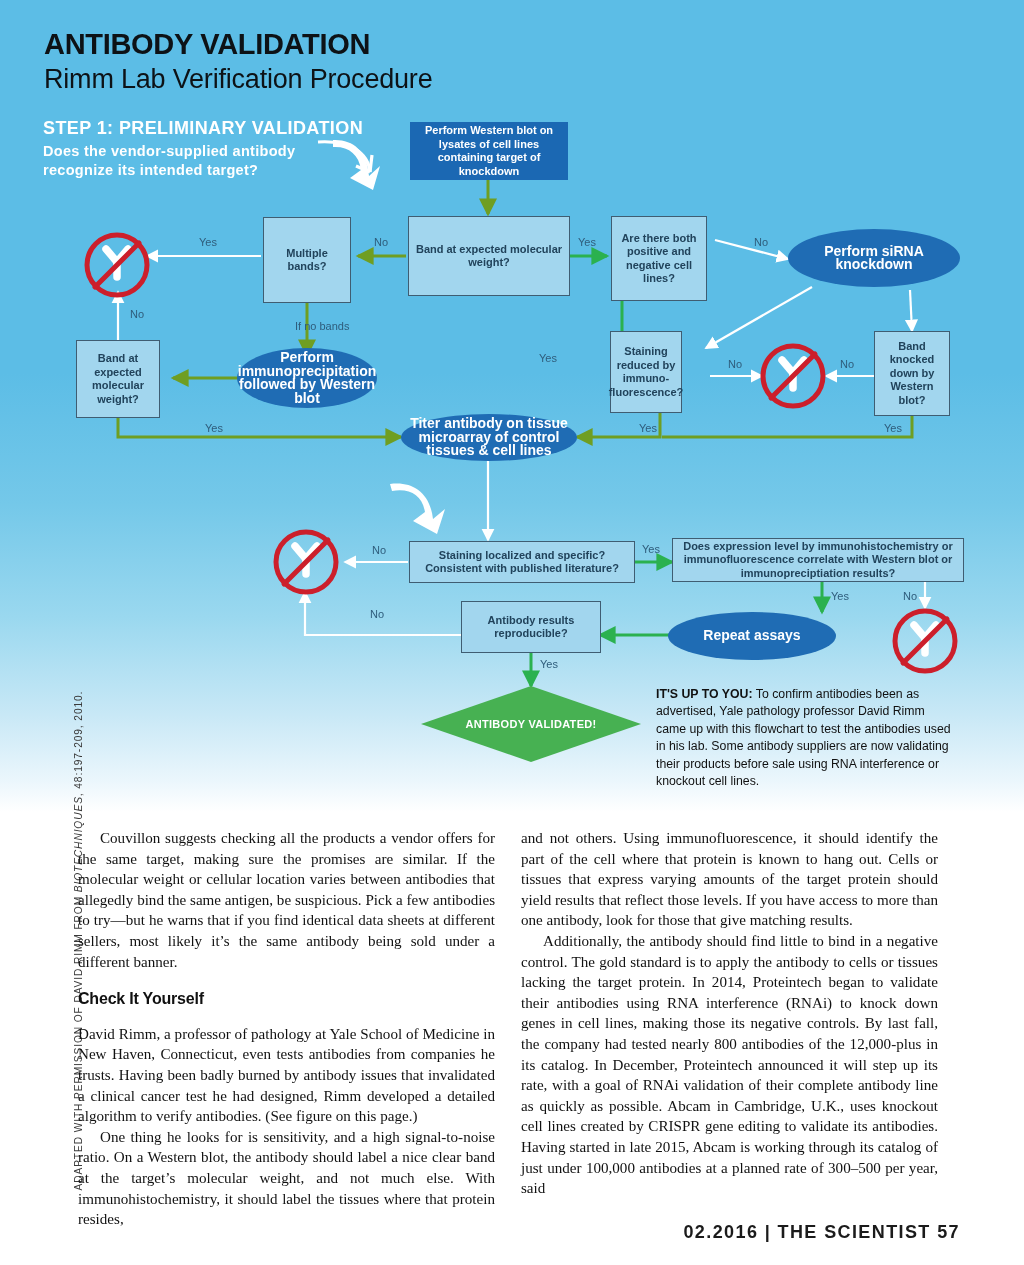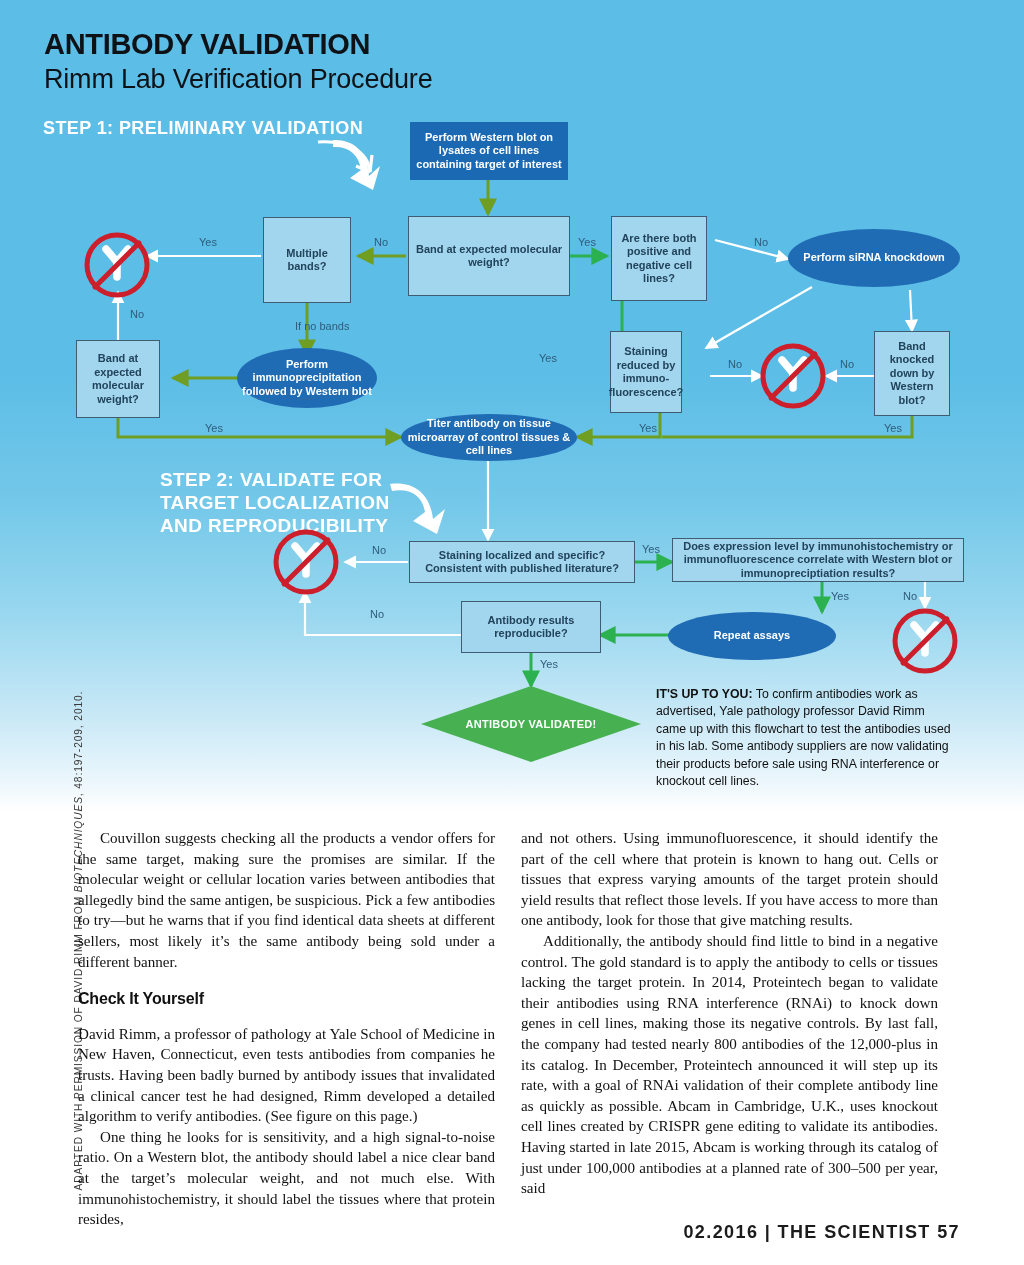--- a/index.html
+++ b/index.html
@@ -35,21 +35,21 @@
   .node{
     position:absolute;box-sizing:border-box;display:flex;align-items:center;
     justify-content:center;text-align:center;
   }
   .rect{
     background:#a2d6ee;border:1.5px solid #3f5d72;color:#21435b;
     font-size:11px;font-weight:bold;line-height:13.5px;padding:3px;
   }
   .rect.dark{background:#1b68b3;border:none;color:#ffffff;}
   .ell{
-    background:#1f6cb4;border-radius:50%;color:#ffffff;font-size:11px;
+    background:#1f6cb4;border-radius:50%;color:#ffffff;font-size:14px;
     font-weight:bold;line-height:13.5px;padding:4px;
   }
   .diamond-wrap{position:absolute;}
   .diamond{
     width:100%;height:100%;background:#47b152;
     clip-path:polygon(50% 0,100% 50%,50% 100%,0 50%);
     display:flex;align-items:center;justify-content:center;
     color:#ffffff;font-size:11px;font-weight:bold;letter-spacing:0.3px;
   }
   .lbl{
@@ -95,21 +95,21 @@
 </style>
 </head>
 <body>
 
 <div id="infographic">
 
   <div class="ttl1">ANTIBODY VALIDATION</div>
   <div class="ttl2">Rimm Lab Verification Procedure</div>
 
   <div class="step-h" id="step1-h">STEP 1: PRELIMINARY VALIDATION</div>
-  <div class="step-h" id="step2-h">STEP 2: VALIDATE FOR TARGET LOCALIZATION AND REPRODUCIBILITY</div>
+  <div id="step1-s">Does the vendor-supplied antibody recognize its intended target?</div>
 
   <svg id="flow-svg" viewBox="0 0 1024 812">
     <defs>
       <marker id="agr" markerWidth="7" markerHeight="7" refX="5.2" refY="3" orient="auto">
         <path d="M0,0 L6,3 L0,6 z" fill="#6f9e22"></path>
       </marker>
       <marker id="agb" markerWidth="7" markerHeight="7" refX="5.2" refY="3" orient="auto">
         <path d="M0,0 L6,3 L0,6 z" fill="#2bb14f"></path>
       </marker>
       <marker id="awh" markerWidth="7" markerHeight="7" refX="5.2" refY="3" orient="auto">
@@ -204,21 +204,21 @@
       <circle cx="0" cy="0" r="30" fill="none" stroke="#cc1f2b" stroke-width="5"></circle>
       <g stroke="#ffffff" stroke-width="7.5" stroke-linecap="round" fill="none">
         <path d="M0,12 L0,-3"></path>
           <path d="M0,-3 L-11,-16"></path>
           <path d="M0,-3 L11,-16"></path>
       </g>
       <path d="M-22,22 L22,-22" stroke="#cc1f2b" stroke-width="5" stroke-linecap="round"></path>
     </g>
   </svg>
 
-  <div class="node rect dark" style="left:410px;top:122px;width:158px;height:58px;">Perform Western blot on lysates of cell lines containing target of interest</div>
+  <div class="node rect dark" style="left:410px;top:122px;width:158px;height:58px;">Perform Western blot on lysates of cell lines containing target of knockdown</div>
 
   <div class="node rect" style="left:408px;top:216px;width:162px;height:80px;">Band at expected molecular weight?</div>
 
   <div class="node rect" style="left:263px;top:217px;width:88px;height:86px;">Multiple bands?</div>
 
   <div class="node rect" style="left:76px;top:340px;width:84px;height:78px;">Band at expected molecular weight?</div>
 
   <div class="node ell" style="left:237px;top:348px;width:140px;height:60px;">Perform immunoprecipitation followed by Western blot</div>
 
   <div class="node rect" style="left:611px;top:216px;width:96px;height:85px;">Are there both positive and negative cell lines?</div>
@@ -256,21 +256,21 @@
   <div class="lbl" style="left:639px;top:422px;">Yes</div>
   <div class="lbl" style="left:884px;top:422px;">Yes</div>
   <div class="lbl" style="left:372px;top:544px;">No</div>
   <div class="lbl" style="left:642px;top:543px;">Yes</div>
   <div class="lbl" style="left:831px;top:590px;">Yes</div>
   <div class="lbl" style="left:903px;top:590px;">No</div>
   <div class="lbl" style="left:370px;top:608px;">No</div>
   <div class="lbl" style="left:540px;top:658px;">Yes</div>
 
   <div id="itsup">
-    <b>IT'S UP TO YOU:</b><span> To confirm antibodies work as advertised, Yale pathology professor David Rimm came up with this flowchart to test the antibodies used in his lab. Some antibody suppliers are now validating their products before sale using RNA interference or knockout cell lines.</span>
+    <b>IT'S UP TO YOU:</b><span> To confirm antibodies been as advertised, Yale pathology professor David Rimm came up with this flowchart to test the antibodies used in his lab. Some antibody suppliers are now validating their products before sale using RNA interference or knockout cell lines.</span>
   </div>
 </div>
 
 <div id="credit"><span>ADAPTED WITH PERMISSION OF DAVID RIMM FROM </span><i>BIOTECHNIQUES</i><span>, 48:197-209, 2010.</span></div>
 
 <div id="article">
   <div class="col" id="col-left">
     <p>Couvillon suggests checking all the products a vendor offers for the same target, making sure the promises are similar. If the molecular weight or cellular location varies between antibodies that allegedly bind the same antigen, be suspicious. Pick a few antibodies to try—but he warns that if you find identical data sheets at different sellers, most likely it’s the same antibody being sold under a different banner.</p>
     <h3>Check It Yourself</h3>
     <p class="noind">David Rimm, a professor of pathology at Yale School of Medicine in New Haven, Connecticut, even tests antibodies from companies he trusts. Having been badly burned by antibody issues that invalidated a clinical cancer test he had designed, Rimm developed a detailed algorithm to verify antibodies. (See figure on this page.)</p>

